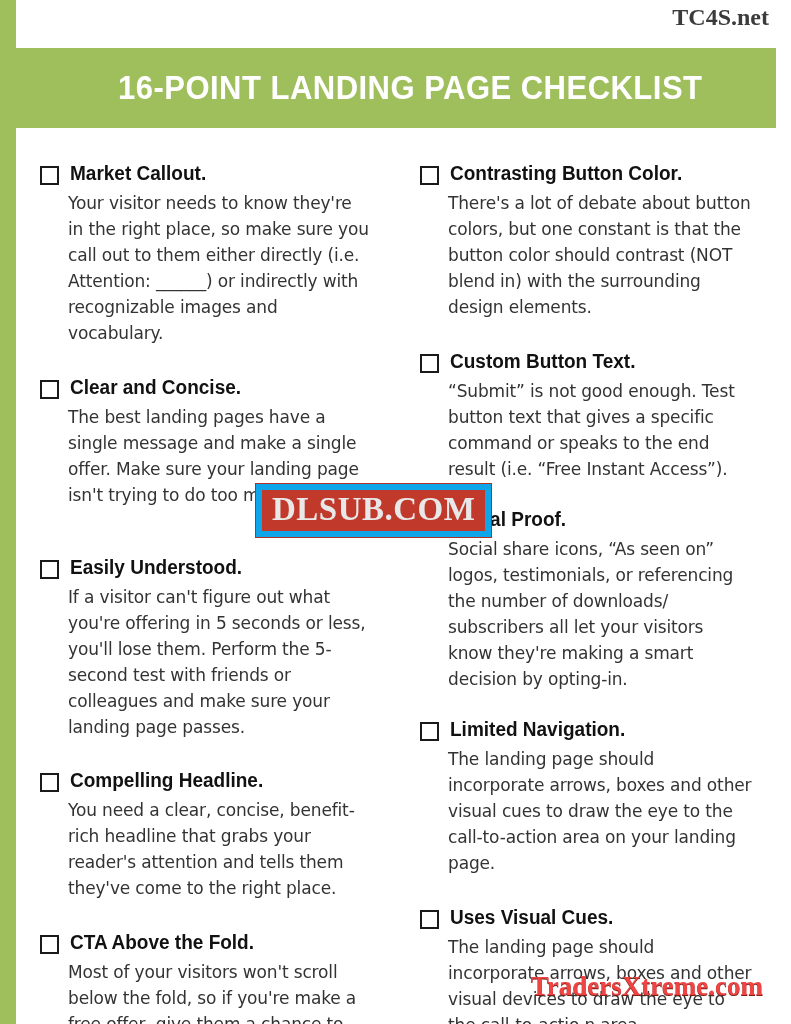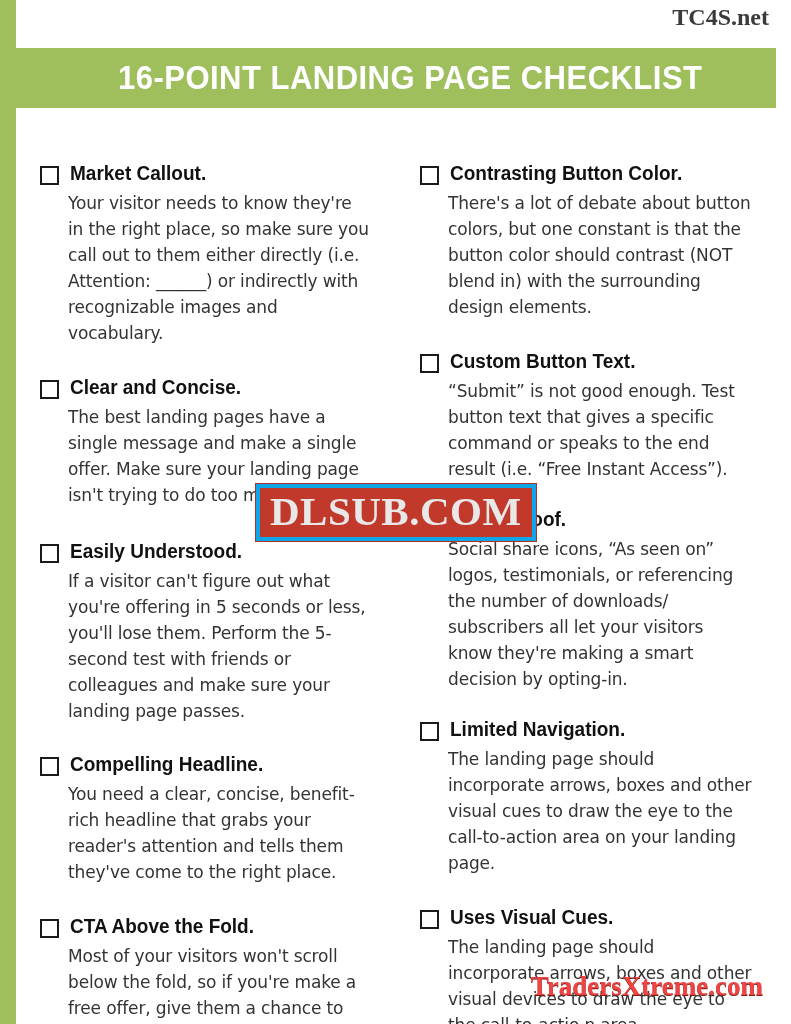--- a/index.html
+++ b/index.html
@@ -38,21 +38,21 @@
     font-weight: bold;
     color: #3b3b3b;
     letter-spacing: 0px;
     font-family: "Liberation Serif", serif;
   }
   .title-bar {
     position: absolute;
     left: 16px;
     top: 48px;
     width: 760px;
-    height: 60px;
+    height: 80px;
     background: #9fbf5d;
     display: flex;
     align-items: center;
   }
   .title-text {
     color: #ffffff;
     font-size: 33px;
     font-weight: bold;
     letter-spacing: 0.5px;
     margin-left: 102px;
@@ -101,40 +101,40 @@
     margin-left: 28px;
     margin-top: 5px;
     font-size: 17px;
     line-height: 1.53;
     color: #333333;
     font-family: "DejaVu Sans", sans-serif;
     letter-spacing: -0.15px;
   }
   
   .col-left .item:nth-child(1) { margin-bottom: 30px; }
-  .col-left .item:nth-child(2) { margin-bottom: 32px; }
+  .col-left .item:nth-child(2) { margin-bottom: 48px; }
   .col-left .item:nth-child(3) { margin-bottom: 28px; }
   .col-left .item:nth-child(4) { margin-bottom: 30px; margin-top: 29px; }
   .col-right .item:nth-child(1) { margin-bottom: 30px; }
   .col-right .item:nth-child(2) { }
   .col-right .item:nth-child(3) { }
   .col-right .item:nth-child(4) { margin-bottom: 30px; }
 
   .watermark-mid {
     position: absolute;
     left: 256px;
     top: 484px;
     font-family: "Liberation Serif", serif;
-    font-size: 41px;
+    font-size: 33px;
     font-weight: bold;
     color: #e8e8e8;
     background: #c0392b;
     padding: 3px 10px 5px 10px;
     letter-spacing: 0.5px;
-    border: 4px solid #0ea5e9;
+    border: 6px solid #0ea5e9;
     line-height: 1;
     box-shadow: 0 0 0 1px #b03024;
   }
   .watermark-bottom {
     position: absolute;
     right: 28px;
     bottom: 22px;
     font-family: "Liberation Serif", serif;
     font-size: 27px;
     font-weight: bold;

